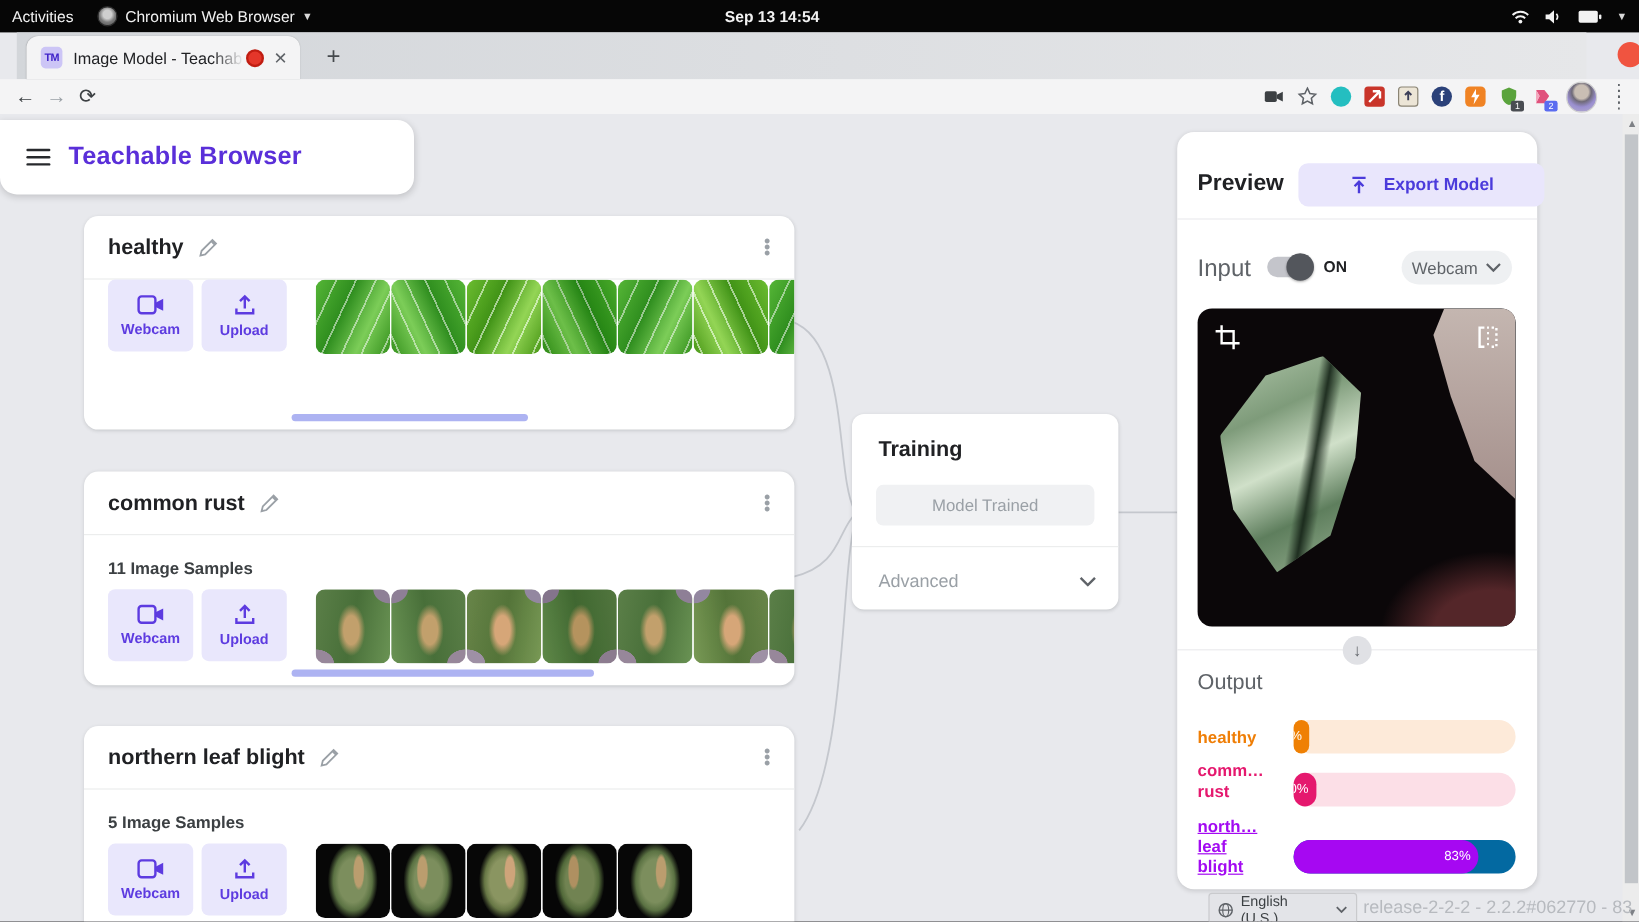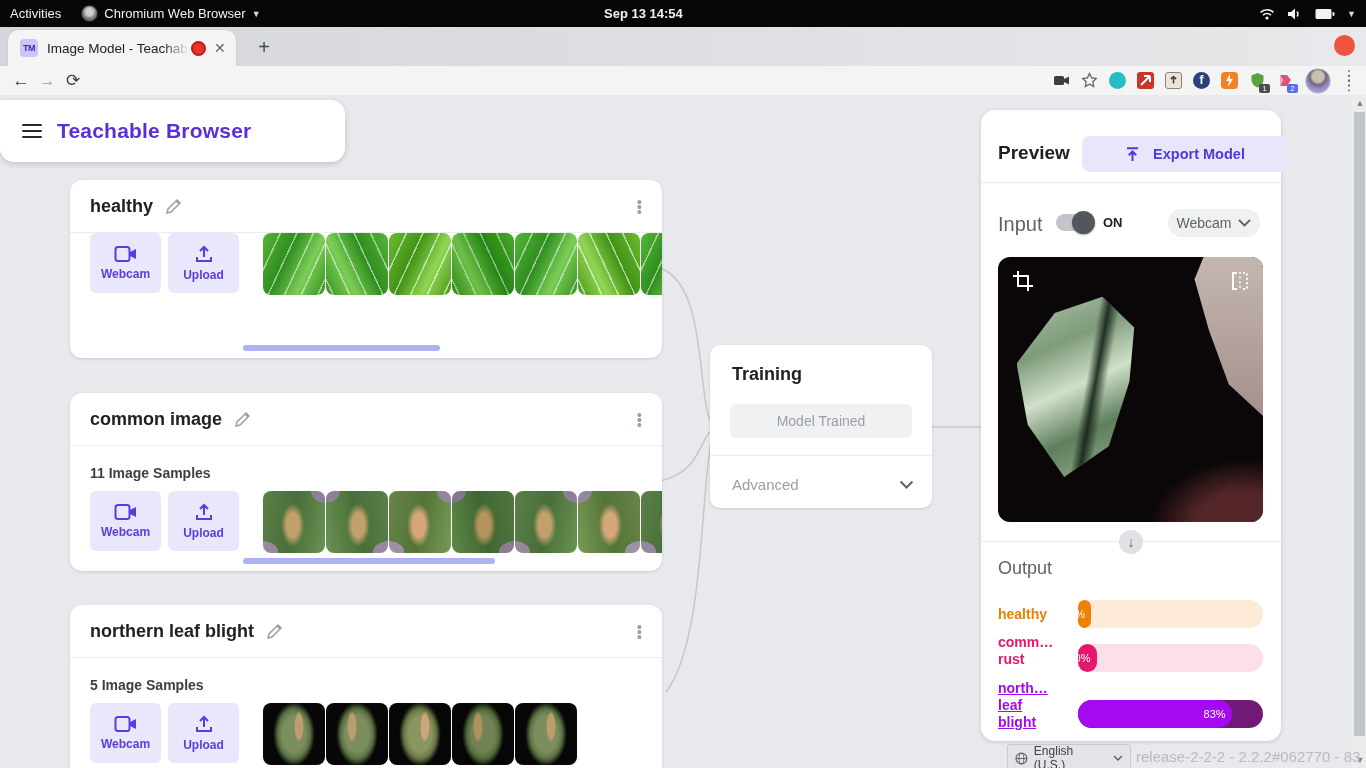--- a/index.html
+++ b/index.html
@@ -12,21 +12,21 @@
              display:flex;align-items:center;font-size:13px;}
   .gn-item{display:flex;align-items:center;gap:6px;height:27px;padding:0 10px;cursor:default;}
   #gn-clock{position:absolute;left:604px;top:0;height:27px;display:flex;align-items:center;font-weight:700;}
   #gn-right{position:absolute;right:4px;top:0;height:27px;display:flex;align-items:center;gap:12px;padding-right:6px;}
   .chromium-orb{width:15px;height:15px;border-radius:50%;
       background:radial-gradient(circle at 50% 40%, #cfcfcf 0 30%, #7d7d7d 55%, #4a4a4a 100%);
       border:1px solid #2c2c2c;}
   .gn-caret{font-size:9px;color:#d9d9d9;}
 
   
-  #tabstrip{left:0;top:27px;width:1308px;height:39px;background:linear-gradient(90deg,#d3d6da,#e6e7e9);}
+  #tabstrip{left:14px;top:27px;width:1308px;height:39px;background:linear-gradient(90deg,#d3d6da,#e6e7e9);}
   #tab-active{left:8px;top:30px;width:228px;height:36px;background:#f4f4f5;
               border-radius:10px 10px 0 0;display:flex;align-items:center;box-shadow:0 0 1px rgba(0,0,0,.25);}
   #tab-favicon{width:18px;height:18px;margin-left:12px;border-radius:4px;background:#ccc5f6;
                display:flex;align-items:center;justify-content:center;
                font-size:9px;font-weight:800;color:#3f22c9;letter-spacing:-.5px;}
   #tab-title{margin-left:9px;width:142px;font-size:13.5px;color:#202124;white-space:nowrap;
              overflow:hidden;position:relative;}
   #tab-title .fade{position:absolute;right:0;top:0;width:26px;height:18px;
              background:linear-gradient(90deg,rgba(244,244,245,0),#f4f4f5);}
   #tab-record-dot{width:11px;height:11px;border-radius:50%;background:#e4362a;
@@ -142,21 +142,21 @@
   #scroll-indicator{position:absolute;left:138px;top:420px;width:24px;height:24px;border-radius:50%;
                     background:#e0e1e5;display:flex;align-items:center;justify-content:center;
                     color:#5f6368;font-size:14px;cursor:pointer;}
   #output-label{position:absolute;left:17px;top:448px;font-size:18px;color:#5f6368;}
   .out-name{position:absolute;left:17px;width:78px;font-size:14px;font-weight:700;line-height:17px;}
   .out-track{position:absolute;left:97px;width:185px;height:28px;border-radius:14px;}
   .out-fill{position:relative;height:28px;border-radius:14px;min-width:13px;overflow:hidden;}
   .out-pct{position:absolute;right:6px;top:8px;font-size:11px;color:#fff;font-weight:400;white-space:nowrap;}
   .o-orange .out-name{color:#ef7e06;} .o-orange .out-track{background:#fdead9;} .o-orange .out-fill{background:#ef8004;}
   .o-pink .out-name{color:#e5186e;}  .o-pink .out-track{background:#fcdfe7;}  .o-pink .out-fill{background:#e5186e;}
-  .o-purple .out-name{color:#a30af2;} .o-purple .out-track{background:#701a75;} .o-purple .out-fill{background:#a608f2;}
+  .o-purple .out-name{color:#a30af2;} .o-purple .out-track{background:#0369a1;} .o-purple .out-fill{background:#a608f2;}
 
   
   #lang-chip{left:1007px;top:744px;width:108px;height:26px;background:#e3e4e8;border:1px solid #c9cacd;
              border-radius:3px;display:flex;align-items:center;gap:6px;padding:0 7px;cursor:pointer;}
   #lang-chip span{font-size:12px;color:#3c4043;}
   #release-text{left:1136px;top:748px;font-size:15px;color:#b7babf;white-space:nowrap;}
 </style>
 </head>
 <body>
 
@@ -307,21 +307,21 @@
         <div class="thumb t-healthy"></div>
         <div class="thumb t-healthy"></div>
         <div class="thumb t-healthy"></div>
       </div>
     </div>
     <div class="cc-scrollbar" style="top:165px;width:197px;"></div>
   </div>
 
   <div class="class-card abs" style="top:393px;height:178px;">
     <div class="cc-head">
-      <span class="cc-title">common image</span>
+      <span class="cc-title">common rust</span>
       <span class="cc-pencil">
         <svg width="17" height="17" viewBox="0 0 17 17">
             <path d="M2 15l1-4 9-9 3 3-9 9zM11 3l3 3" fill="none" stroke="#9aa0a6" stroke-width="1.5"></path>
           </svg>
       </span>
       <span class="cc-kebab">•<br>•<br>•</span>
     </div>
     <div class="cc-samples">11 Image Samples</div>
     <div class="cc-row">
       <div class="src-btn">

